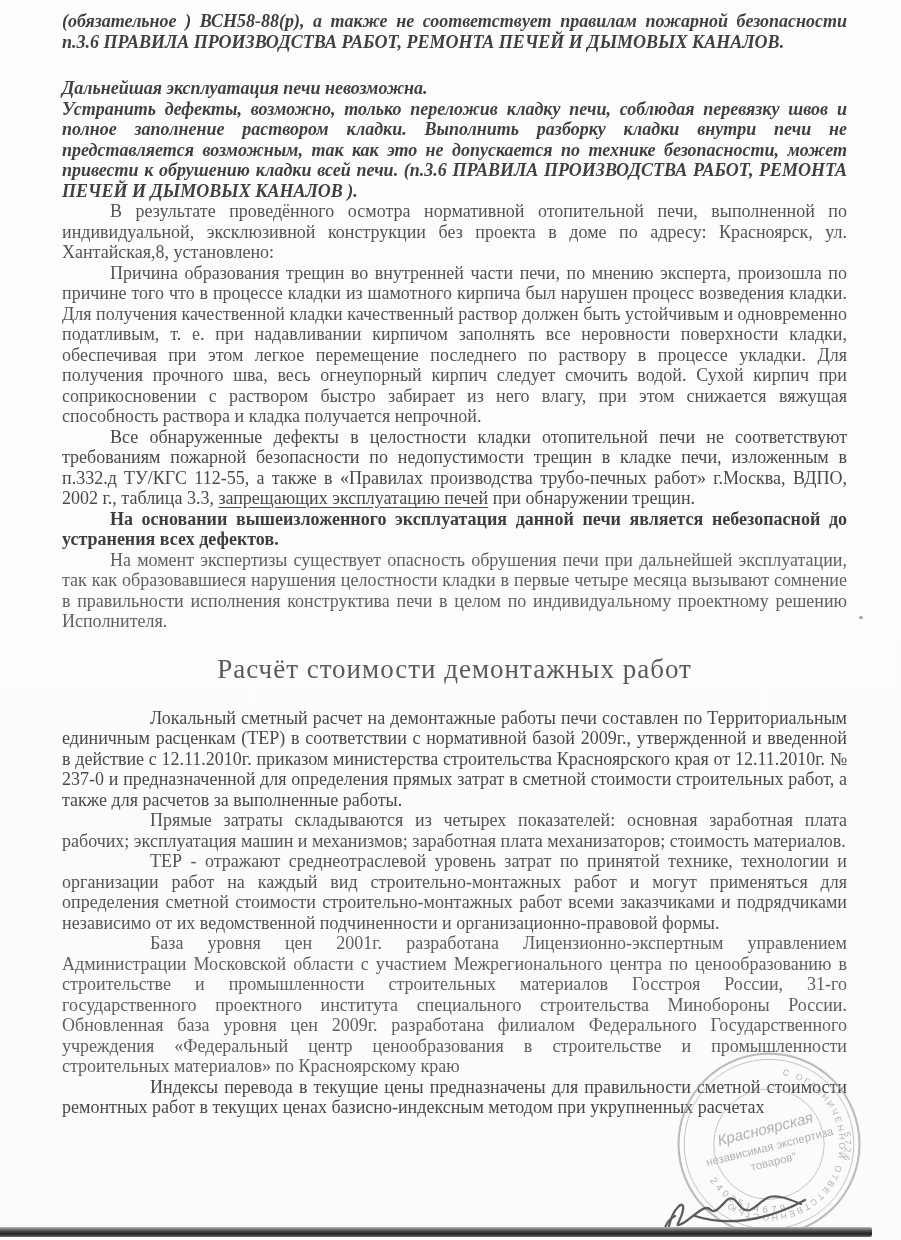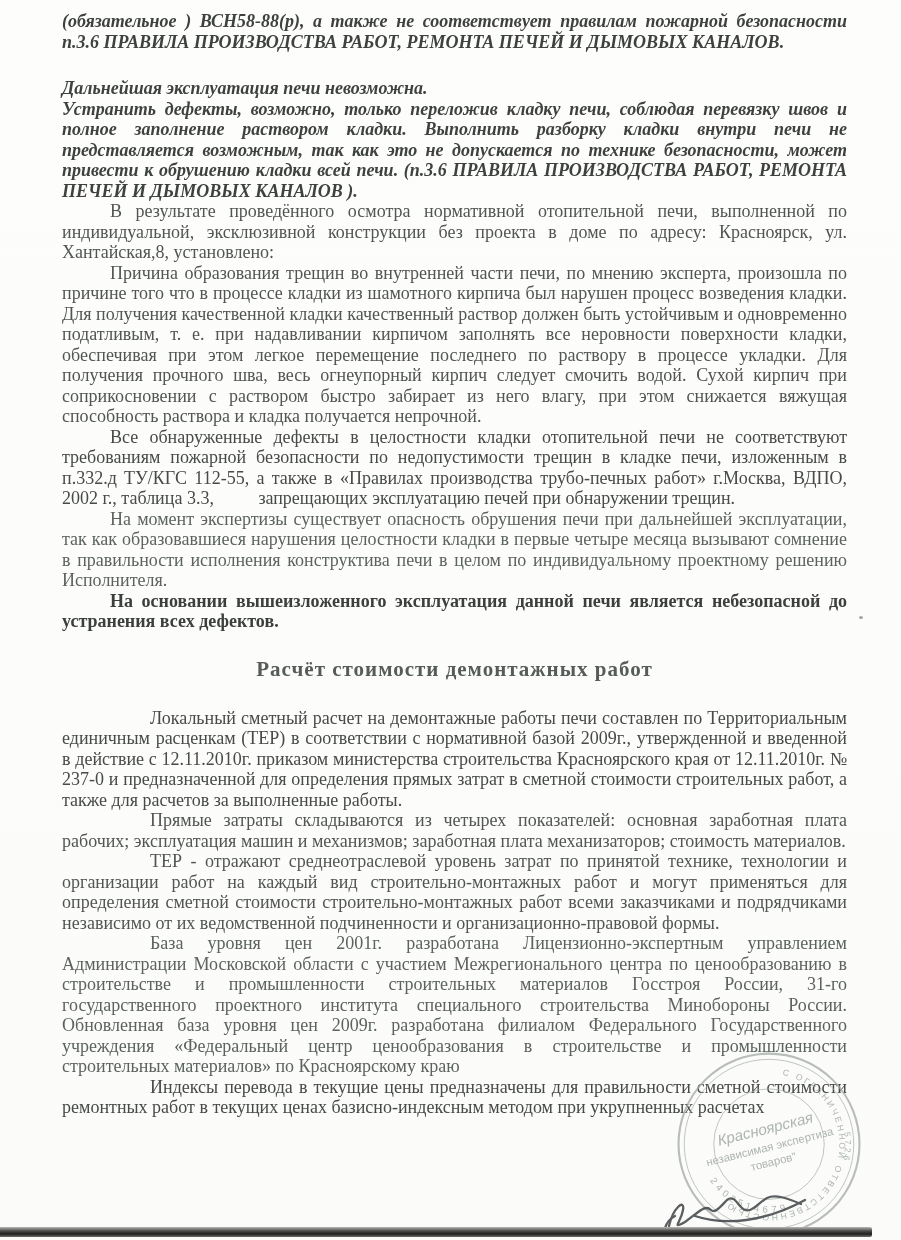--- a/index.html
+++ b/index.html
@@ -21,24 +21,24 @@
   }
   p{margin:0;}
   .em-block{font-style:italic;font-weight:bold;color:#3e423f;}
   .para-regulation{margin-top:0;}
   .para-operation{margin-top:26px;}
   .body-para{text-indent:48px;color:#515653;}
   .body-para.darker{color:#464a48;}
   .body-para.lighter{color:#5c635f;}
   .wide-indent{text-indent:88px;}
   .bold-para{font-weight:bold;color:#3b3f3d;}
-  .underlined{text-underline-offset:3px;margin-left:40px;}
+  .underlined{text-decoration:underline;text-underline-offset:3px;}
   .section-heading{
-    text-align:center;font-weight:bold;
-    font-size:21px;line-height:26px;
+    text-align:center;font-weight:normal;
+    font-size:27px;line-height:26px;
     color:#565c5a;letter-spacing:1px;
     margin-top:24px;margin-bottom:26px;
     text-indent:0;
   }
   .scan-bottom-edge{
     position:absolute;left:0;top:1227px;width:872px;height:10px;
     background:linear-gradient(180deg,#b8b8b6 0%,#4a4a48 40%,#1f1f1e 70%,#6e6e6c 100%);
     border-radius:0 2px 2px 0;
   }
   .scan-artifact-dot{
@@ -64,23 +64,23 @@
   <p class="em-block para-operation">Дальнейшая эксплуатация печи невозможна.</p>
 
   <p class="em-block">Устранить дефекты, возможно, только переложив кладку печи, соблюдая перевязку швов и полное заполнение раствором кладки. Выполнить разборку кладки внутри печи не представляется возможным, так как это не допускается по технике безопасности, может привести к обрушению кладки всей печи. (п.3.6 ПРАВИЛА ПРОИЗВОДСТВА РАБОТ, РЕМОНТА ПЕЧЕЙ  И ДЫМОВЫХ КАНАЛОВ ).</p>
 
   <p class="body-para">В результате проведённого осмотра  нормативной отопительной печи, выполненной по индивидуальной, эксклюзивной конструкции без  проекта в доме по адресу: Красноярск, ул. Хантайская,8, установлено:</p>
 
   <p class="body-para">Причина образования трещин во внутренней части печи, по мнению эксперта, произошла по причине того что в процессе кладки из шамотного кирпича был нарушен процесс возведения кладки. Для получения качественной кладки качественный раствор должен быть устойчивым и одновременно податливым, т. е. при надавливании кирпичом заполнять все неровности поверхности кладки, обеспечивая при этом легкое перемещение последнего по раствору в процессе укладки. Для получения прочного шва, весь огнеупорный кирпич следует смочить водой. Сухой кирпич при соприкосновении с раствором быстро забирает из него влагу, при этом снижается вяжущая способность раствора и кладка получается непрочной.</p>
 
   <p class="body-para darker"><span>Все обнаруженные дефекты в целостности кладки отопительной печи не соответствуют требованиям пожарной безопасности по недопустимости трещин в кладке печи, изложенным в п.332.д ТУ/КГС 112-55, а также в «Правилах производства трубо-печных работ» г.Москва, ВДПО, 2002 г., таблица 3.3,  </span><span class="underlined">запрещающих эксплуатацию печей</span><span> при обнаружении  трещин.</span></p>
 
+  <p class="body-para bold-para">На основании вышеизложенного эксплуатация данной печи является небезопасной  до устранения всех дефектов.</p>
+
   <p class="body-para lighter">На момент экспертизы существует опасность обрушения печи при дальнейшей эксплуатации, так как образовавшиеся нарушения целостности кладки в первые четыре месяца вызывают сомнение в правильности исполнения конструктива печи в целом по индивидуальному проектному решению Исполнителя.</p>
-
-  <p class="body-para bold-para">На основании вышеизложенного эксплуатация данной печи является небезопасной  до устранения всех дефектов.</p>
 
   <p class="section-heading">Расчёт стоимости демонтажных работ</p>
 
   <p class="body-para wide-indent darker">Локальный сметный  расчет на демонтажные  работы печи составлен по Территориальным единичным расценкам (ТЕР) в соответствии с нормативной базой 2009г., утвержденной и введенной в действие с 12.11.2010г. приказом министерства строительства Красноярского края от 12.11.2010г. № 237-0 и предназначенной для определения прямых затрат в сметной стоимости строительных работ, а также для расчетов за выполненные работы.</p>
 
   <p class="body-para wide-indent">Прямые затраты складываются из четырех показателей: основная заработная плата рабочих; эксплуатация машин и механизмов; заработная плата механизаторов; стоимость материалов.</p>
 
   <p class="body-para wide-indent">ТЕР - отражают среднеотраслевой уровень затрат по принятой технике, технологии и организации работ на каждый вид строительно-монтажных работ и могут применяться для определения сметной стоимости строительно-монтажных работ всеми заказчиками и подрядчиками независимо от их ведомственной подчиненности и организационно-правовой формы.</p>
 
   <p class="body-para wide-indent lighter">База уровня цен 2001г. разработана Лицензионно-экспертным управлением Администрации Московской области с участием Межрегионального центра по ценообразованию в строительстве и промышленности строительных материалов Госстроя России, 31-го государственного проектного института специального строительства Минобороны России. Обновленная база уровня цен 2009г. разработана филиалом Федерального Государственного учреждения «Федеральный центр ценообразования в строительстве и промышленности строительных материалов» по Красноярскому краю</p>

